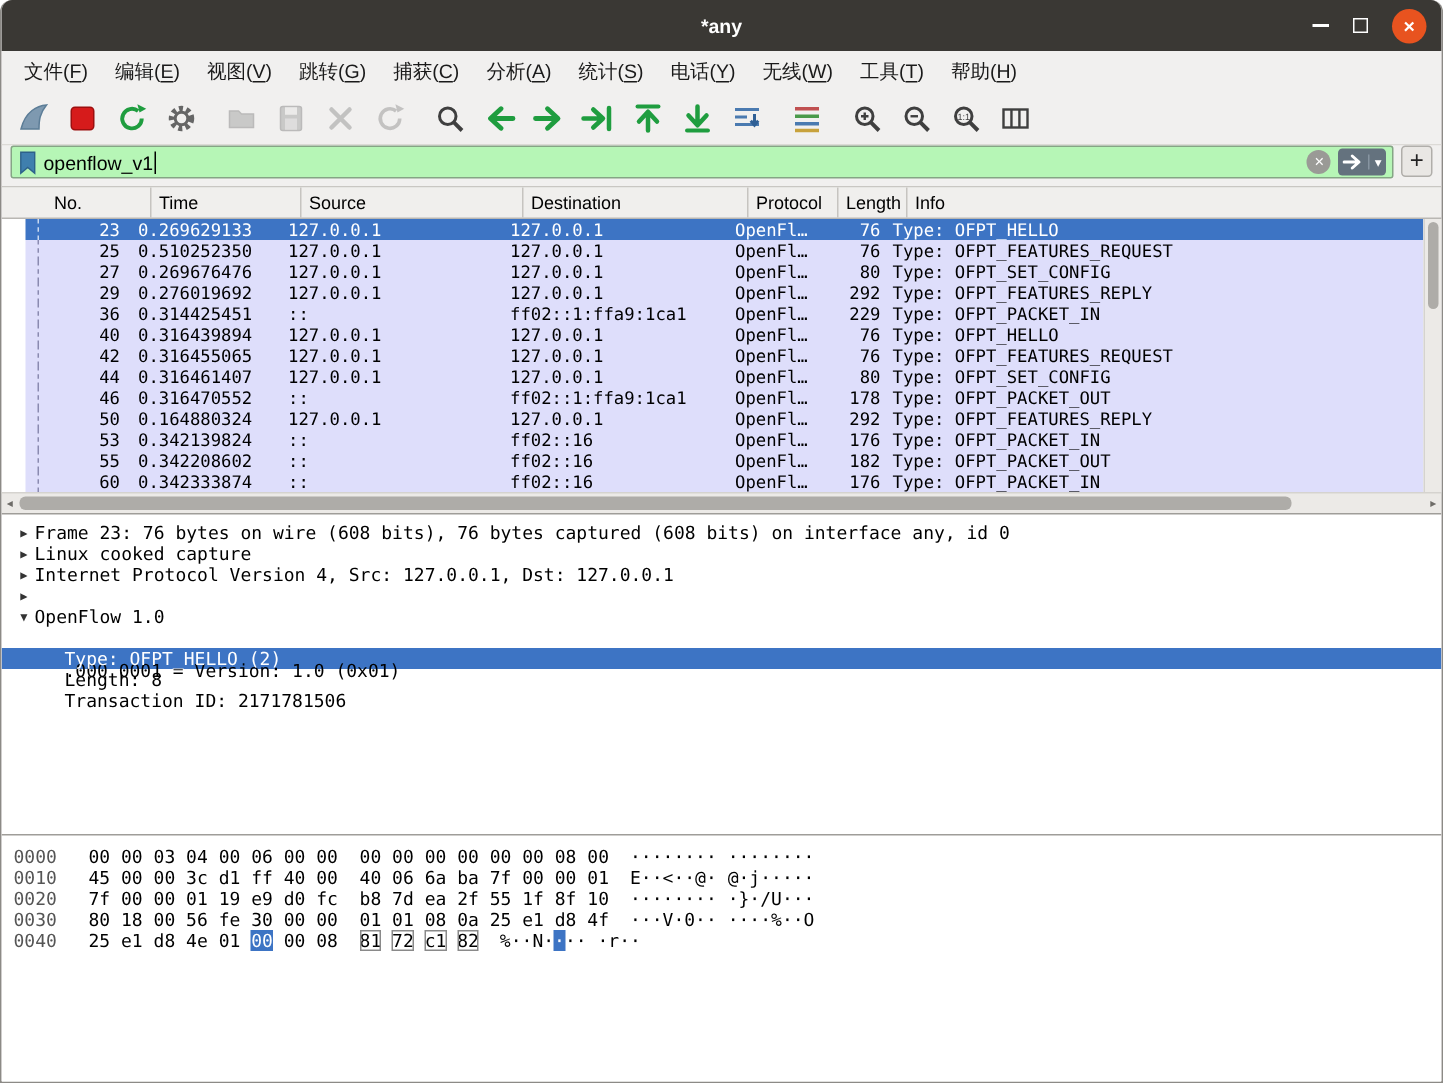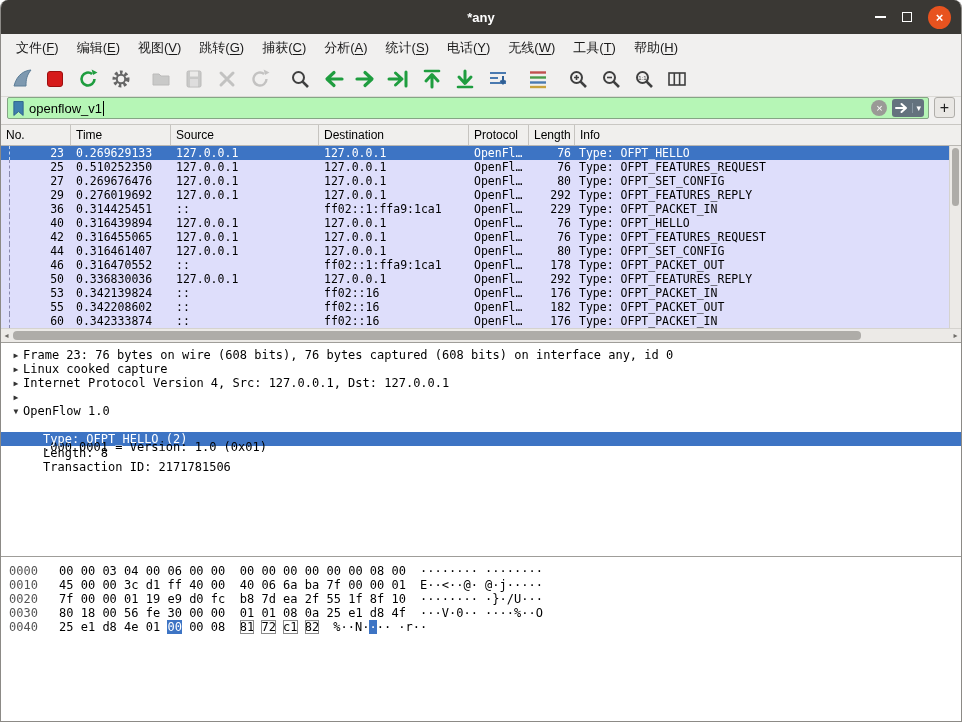--- a/index.html
+++ b/index.html
@@ -52,21 +52,21 @@
   .fplus { width:21px; height:21px; border:1px solid #b0aeaa; background:#e9e7e4;
            border-radius:3px; display:flex; align-items:center; justify-content:center;
            font-size:16px; color:#222; }
 
   
   .pkt-header { height:21px; flex:0 0 21px; display:flex; background:#f0efed;
                 border-bottom:1px solid #b9b7b3; font-size:12px; color:#000; }
   .hcell { height:100%; display:flex; align-items:center; padding-left:5px;
            border-right:1px solid #c6c4c0; overflow:hidden; white-space:nowrap; }
   .pkt-area { height:182px; flex:0 0 182px; position:relative; background:#ffffff; }
-  .pkt-list { position:absolute; left:0; top:0; right:12px; bottom:0; overflow:hidden; }
+  .pkt-list { position:absolute; left:0; top:0; right:12px; bottom:0; overflow:hidden;padding-left:16px; }
   .prow { display:flex; height:14px; align-items:center; background:var(--row-bg,#dedefb);
           color:#000; font:11.5px "DejaVu Sans Mono", monospace; white-space:nowrap; }
   .prow.selected { background:var(--accent,#3d74c4); color:#fff; }
   .pcell { overflow:hidden; white-space:nowrap; height:100%; line-height:14px; }
   .c-no   { width:70px; text-align:right; padding-right:7px; position:relative; }
   .c-no::before { content:''; position:absolute; left:8px; top:0; bottom:0;
                   border-left:1px dashed #8a8ab0; }
   .prow.selected .c-no::before { border-left-color:#c9d8f0; }
   .c-time { width:100px; padding-left:5px; }
   .c-src  { width:148px; padding-left:5px; }
@@ -284,21 +284,21 @@
         <svg width="14" height="12" viewBox="0 0 14 12">
             <path d="M1 6 H10 M6.5 2 L11 6 L6.5 10" fill="none" stroke="#ffffff" stroke-width="2" stroke-linecap="round" stroke-linejoin="round"></path>
           </svg>
         <span class="fapply-caret">▾</span>
       </span>
     </div>
     <div class="fplus">+</div>
   </div>
 
   <div class="pkt-header" id="pkt-header">
-      <div class="hcell" style="width: 70px; flex: 0 0 70px;">No.</div>
+      <div class="hcell" style="width: 70px; flex: 0 0 70px; margin-left: 30px;">No.</div>
       <div class="hcell" style="width: 100px; flex: 0 0 100px;">Time</div>
       <div class="hcell" style="width: 148px; flex: 0 0 148px;">Source</div>
       <div class="hcell" style="width: 150px; flex: 0 0 150px;">Destination</div>
       <div class="hcell" style="width: 60px; flex: 0 0 60px;">Protocol</div>
       <div class="hcell" style="width: 46px; flex: 0 0 46px;">Length</div>
       <div class="hcell" style="flex: 1 1 0%; border-right: none;">Info</div>
     </div>
 
   <div class="pkt-area">
     <div class="pkt-list" id="pkt-list">
@@ -378,21 +378,21 @@
           <div class="pcell c-no">46</div>
           <div class="pcell c-time">0.316470552</div>
           <div class="pcell c-src">::</div>
           <div class="pcell c-dst">ff02::1:ffa9:1ca1</div>
           <div class="pcell c-proto">OpenFl…</div>
           <div class="pcell c-len">178</div>
           <div class="pcell c-info">Type: OFPT_PACKET_OUT</div>
         </div>
         <div class="prow">
           <div class="pcell c-no">50</div>
-          <div class="pcell c-time">0.336830036</div>
+          <div class="pcell c-time">0.164880324</div>
           <div class="pcell c-src">127.0.0.1</div>
           <div class="pcell c-dst">127.0.0.1</div>
           <div class="pcell c-proto">OpenFl…</div>
           <div class="pcell c-len">292</div>
           <div class="pcell c-info">Type: OFPT_FEATURES_REPLY</div>
         </div>
         <div class="prow">
           <div class="pcell c-no">53</div>
           <div class="pcell c-time">0.342139824</div>
           <div class="pcell c-src">::</div>

